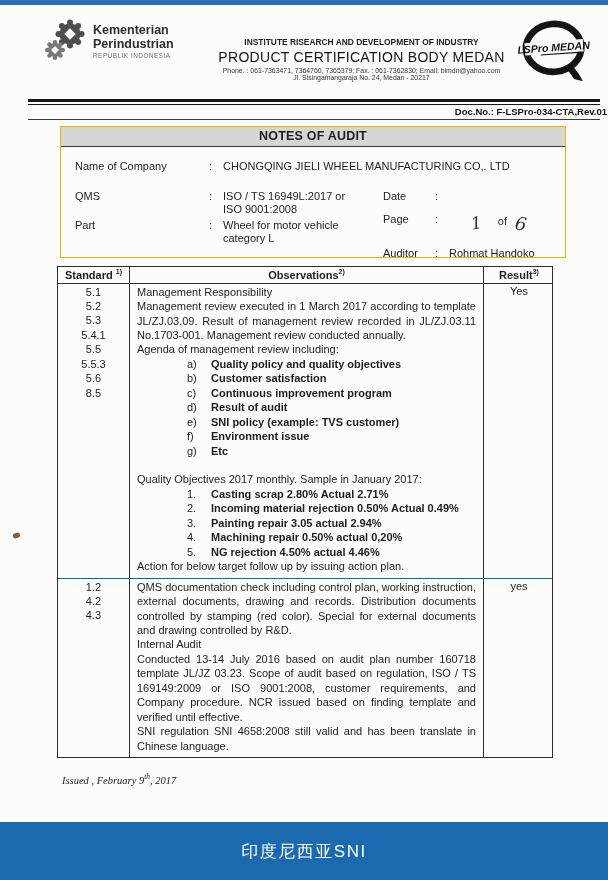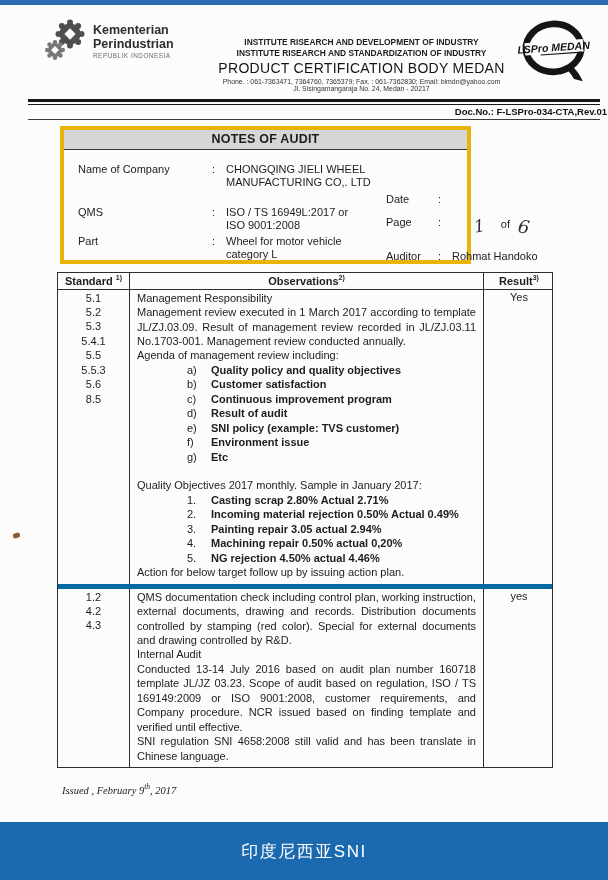--- a/index.html
+++ b/index.html
@@ -18,21 +18,21 @@
   .inst .i3 { font-size:14px; letter-spacing:.3px; margin-top:1px; color:#141414; }
   .inst .i4 { font-size:6.9px; margin-top:2px; color:#333; }
   .inst .i5 { font-size:6.9px; color:#333; }
   .lspro { margin-top:0; transform:rotate(-4deg); }
 
   .rule-double { margin:7px 8px 0 28px; border-top:3px solid #181818; border-bottom:1px solid #181818; height:6px; }
   .docno { text-align:right; padding-right:1px; font-weight:bold; font-size:9.5px; margin-top:1px; color:#111; }
   .rule-thin { margin:2px 8px 0 28px; border-top:1px solid #3c3c3c; }
 
   
-  .notes-box { margin:6px 0 0 60px; width:411px; border:4px solid #eab308; background:#fcfcfb; }
+  .notes-box { margin:6px 0 0 60px; width:506px; border:1px solid #eab308; background:#fcfcfb; }
   .box-title { background:#d6d6d6; border-bottom:1px solid #3a3a3a; text-align:center;
                font-weight:bold; font-size:12.5px; padding:2px 0 3px; letter-spacing:.2px; }
   .box-body { position:relative; padding:8px 14px 12px; height:110px; font-size:11px; }
   .frow { display:flex; line-height:13px; }
   .f-label { width:134px; flex:none; }
   .f-colon { width:14px; flex:none; }
   .f-cont { margin-left:148px; line-height:13px; }
   .mt16 { margin-top:17px; } .mt2 { margin-top:3px; } .mt6 { margin-top:5px; }
   .rightcol { position:absolute; left:322px; top:43px; width:158px; }
   .rightcol .f-label { width:52px; }
@@ -41,21 +41,21 @@
   .hw1 { font-size:17px; transform:rotate(-10deg); display:inline-block; margin-left:22px; }
   .hw6 { font-size:18px; transform:rotate(8deg); display:inline-block; margin-left:8px; }
   .of-label { margin-left:16px; margin-top:2px; }
   .auditor-row { margin-top:10px; }
 
   
   .audit-table { margin:8px 0 0 57px; width:496px; border:1.5px solid #2e2e2e; font-size:11px; }
   .t-hrow, .t-row { display:grid; grid-template-columns:72px 354px 70px; }
   .t-hrow { border-bottom:1px solid #2e2e2e; font-weight:bold; }
   .t-hrow > div { padding:1px 0 2px; text-align:center; }
-  .t-row { border-bottom:5px solid #0369a1; }
+  .t-row { border-bottom:1px solid #0369a1; }
   .t-row:last-child { border-bottom:none; }
   .c-std, .h-std { border-right:1px solid #2e2e2e; }
   .c-obs, .h-obs { border-right:1px solid #2e2e2e; }
   .c-std { text-align:center; padding-top:1px; }
   .c-std > div { line-height:14.4px; }
   .c-obs { padding:1px 7px 4px; }
   .c-obs > div { line-height:14.45px; }
   .c-obs .pj { text-align:justify; }
   .c-obs .item { display:flex; padding-left:50px; }
   .c-obs .item .marker { width:24px; flex:none; }
@@ -109,21 +109,20 @@
         <rect x="10.2" y="30.2" width="5.6" height="5.6" fill="#fcfcfb" transform="rotate(45 13 33)"></rect>
       </svg>
     </span>
     <div class="ministry">
       <div class="mline">Kementerian</div>
       <div class="mline">Perindustrian</div>
       <div class="msub">REPUBLIK INDONESIA</div>
     </div>
     <div class="inst">
       <div class="i1">INSTITUTE RISEARCH AND DEVELOPMENT OF INDUSTRY</div>
-      <div class="i1">INSTITUTE RISEARCH AND STANDARDIZATION OF INDUSTRY</div>
       <div class="i3">PRODUCT CERTIFICATION BODY MEDAN</div>
       <div class="i4">Phone. : 061-7363471, 7364760, 7365379; Fax. : 061-7362830; Email: bimdn@yahoo.com</div>
       <div class="i5">Jl. Sisingamangaraja No. 24, Medan - 20217</div>
     </div>
     <span class="lspro">
       <svg viewBox="0 0 92 74" width="88" height="71">
         <ellipse cx="44" cy="32" rx="29" ry="25" fill="none" stroke="#151515" stroke-width="7"></ellipse>
         <path d="M60 50 C66 56 70 63 72 69 L63 66 C60 60 56 55 53 52 Z" fill="#151515"></path>
         <rect x="14" y="25" width="61" height="13" fill="#fcfcfb"></rect>
         <text x="44" y="35.5" font-size="11" font-weight="bold" font-style="italic" text-anchor="middle" fill="#111">LSPro MEDAN</text>

